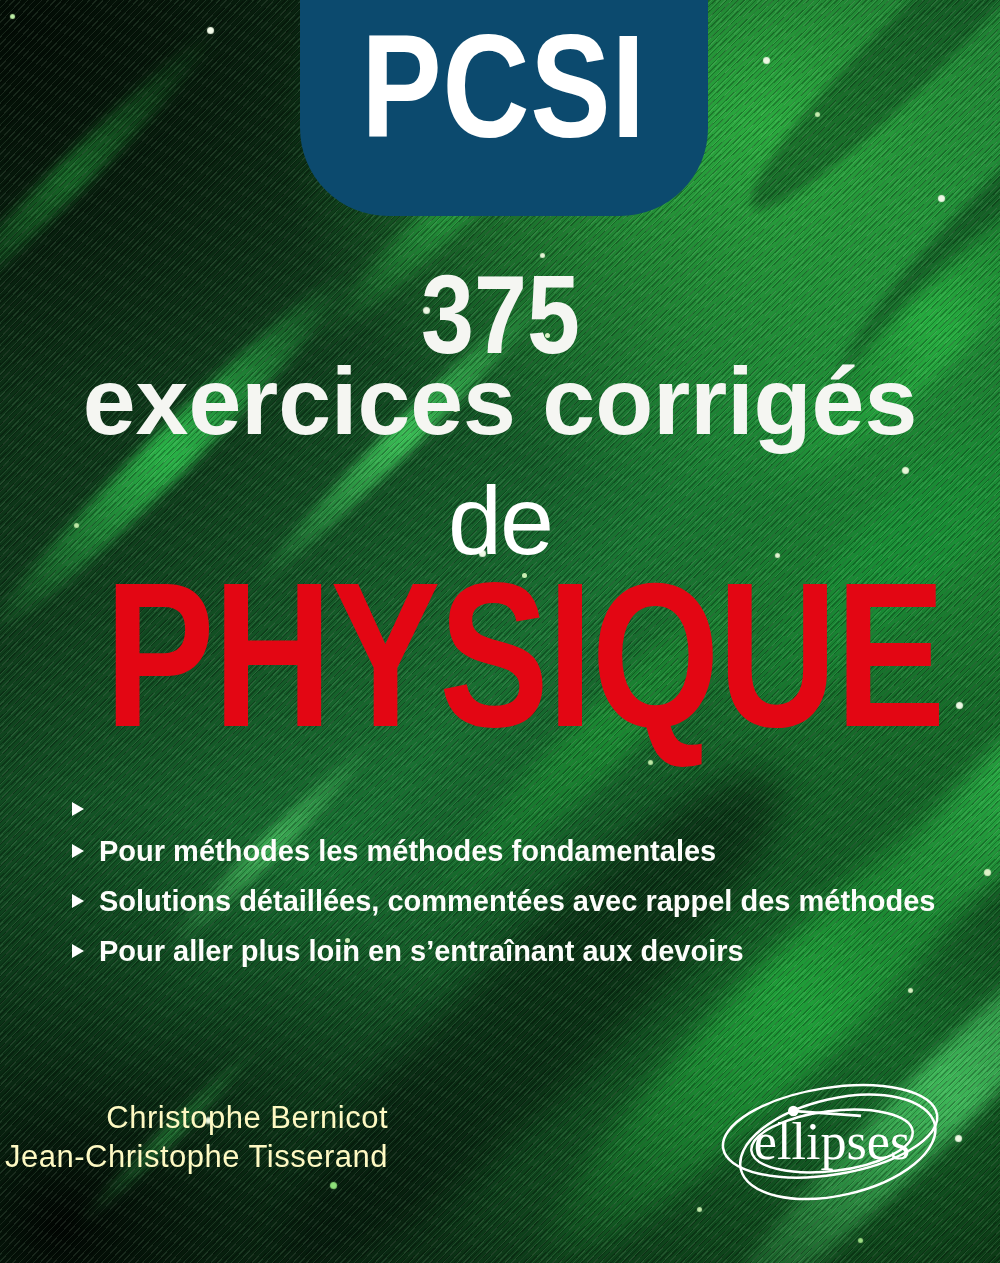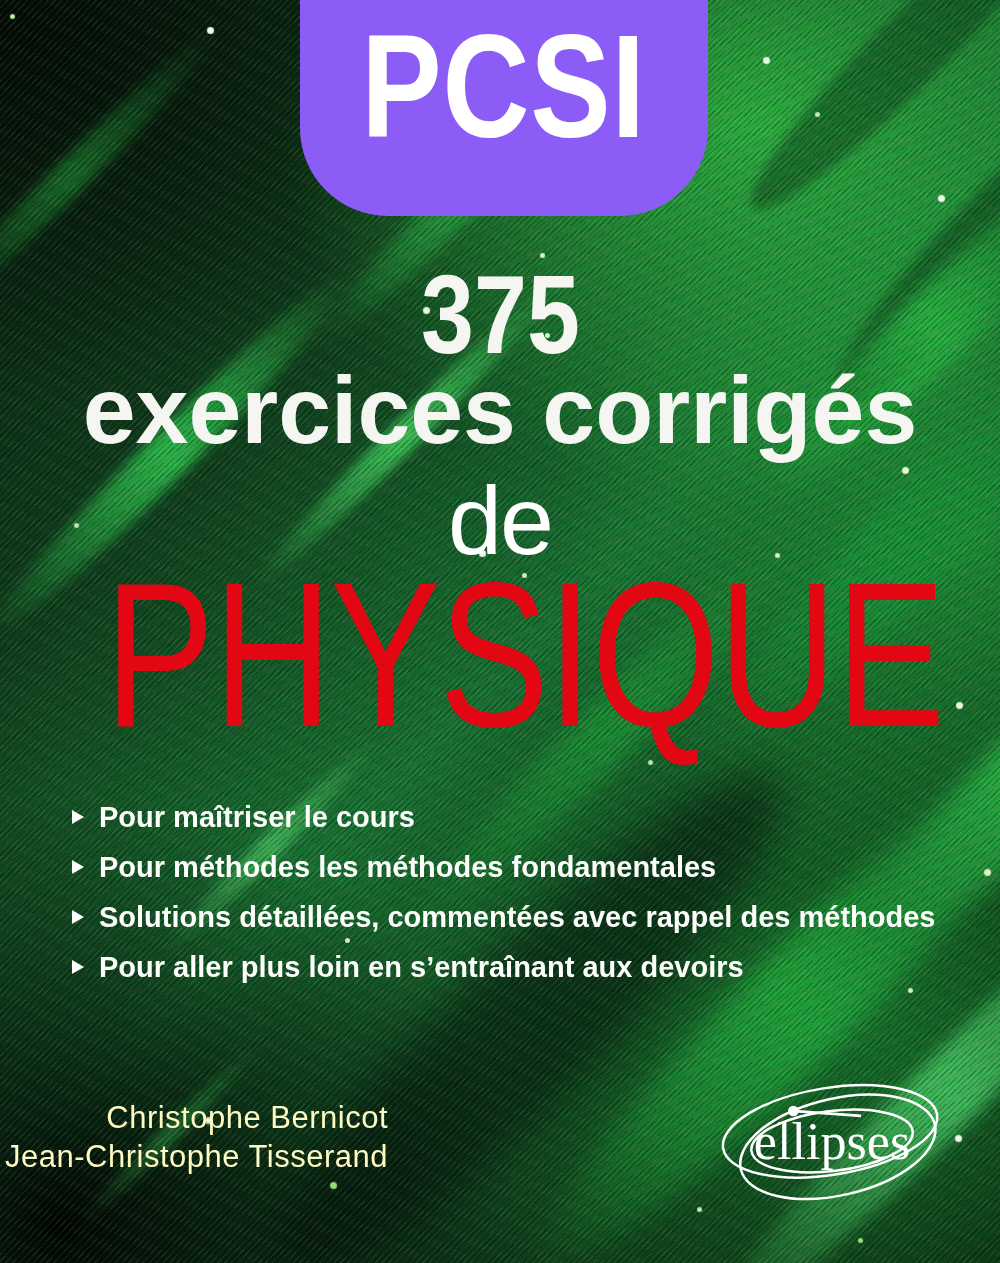--- a/index.html
+++ b/index.html
@@ -51,36 +51,36 @@
       903px 468px 1px 1px #e8f6d8, 855px 637px 1px 0 #a9e08e, 957px 703px 1px 1px #eef8e4,
       700px 618px 0 0 #cdeab5, 775px 553px 1px 0 #e4f4d2, 613px 688px 1px 0 #b9e49e,
       345px 938px 0 0 #cdeab5, 206px 1118px 2px 1px #effae2, 331px 1183px 1px 1px #8ee07a,
       697px 1207px 1px 0 #c6ecae, 858px 1238px 1px 0 #a0dd86, 908px 988px 1px 0 #d8f0c2,
       956px 1136px 1px 1px #eef8e4, 453px 407px 0 0 #d8f0c2, 648px 760px 1px 0 #c0e8a6,
       985px 870px 1px 1px #def2c8;
   }
   
   .badge{
     position:absolute;left:300px;top:0;width:408px;height:216px;
-    background:#8b5cf6;border-radius:0 0 88px 88px;
+    background:#0c4a6e;border-radius:0 0 88px 88px;
     display:flex;align-items:center;justify-content:center;
   }
   .badge-text{
     color:#fff;font-weight:700;font-size:147px;line-height:1;
     display:inline-block;transform:translateY(-22px) scaleX(0.82);transform-origin:center;
     letter-spacing:1px;
   }
   
   .tline{position:absolute;left:0;width:100%;text-align:center;line-height:1;color:#f5f6f2;}
   .squeeze{display:inline-block;transform-origin:center;}
   .t-count{top:259px;font-size:112px;font-weight:700;}
   .t-count .squeeze{transform:scaleX(0.85);}
-  .t-ex{top:363px;font-size:95px;font-weight:700;letter-spacing:0;}
+  .t-ex{top:354px;font-size:95px;font-weight:700;letter-spacing:0;}
   .t-de{top:472px;font-size:97px;font-weight:400;letter-spacing:-2px;color:#ffffff;}
-  .t-phy{top:552px;font-size:206px;font-weight:400;color:#e30613;}
+  .t-phy{top:552px;font-size:206px;font-weight:700;color:#e30613;}
   .t-phy .squeeze{transform:scaleX(0.80);letter-spacing:-2px;}
   
   .features{position:absolute;left:72px;top:802px;display:flex;flex-direction:column;gap:20px;}
   .feature{display:flex;align-items:center;gap:15px;color:#fdfdfb;font-size:29px;font-weight:700;line-height:30px;}
   .arrow-icon{width:0;height:0;border-left:12px solid #fff;border-top:7px solid transparent;border-bottom:7px solid transparent;flex:0 0 auto;}
   
   .authors{position:absolute;top:1098px;left:0;width:388px;text-align:right;color:#fef9c3;
     font-size:31px;font-weight:300;line-height:39px;letter-spacing:0.5px;}
   
   .logo{position:absolute;left:716px;top:1072px;width:232px;height:138px;}
@@ -122,21 +122,20 @@
   <div class="tline t-de">
     <span class="squeeze">de</span>
   </div>
   <div class="tline t-phy">
     <span class="squeeze">PHYSIQUE</span>
   </div>
 
   <div class="features">
     <div class="feature">
       <span class="arrow-icon"></span>
-      <span>Pour maîtriser le cours</span>
     </div>
     <div class="feature">
       <span class="arrow-icon"></span>
       <span>Pour méthodes les méthodes fondamentales</span>
     </div>
     <div class="feature">
       <span class="arrow-icon"></span>
       <span>Solutions détaillées, commentées avec rappel des méthodes</span>
     </div>
     <div class="feature">

